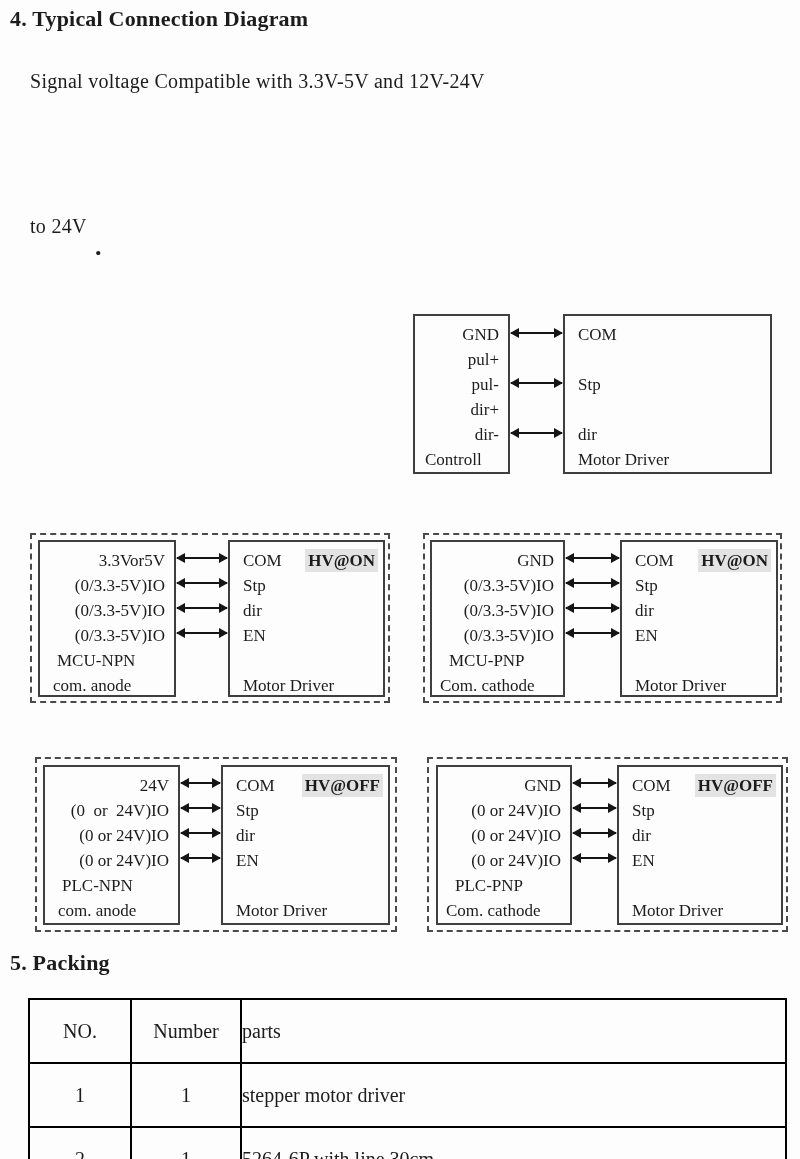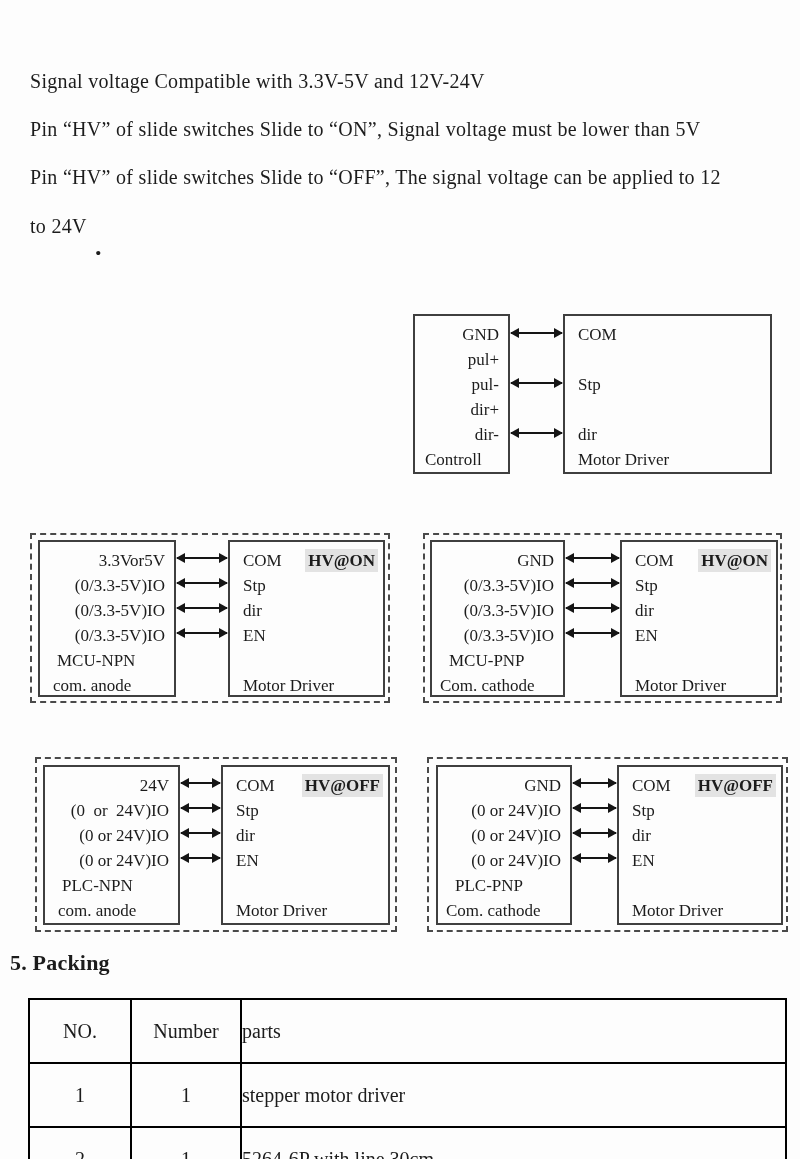--- a/index.html
+++ b/index.html
@@ -88,24 +88,23 @@
     height:64px; padding:0;
   }
   #ptable td.cnum { text-align:center; }
   #ptable td.cparts { text-align:left; }
 </style>
 </head>
 <body>
 
 <div id="page">
 
+  <div class="h1" style="top:6px;">4. Typical Connection Diagram</div>
 
   <div class="para" style="top:70px;text-align:right;">Signal voltage Compatible with 3.3V-5V and 12V-24V</div>
-  <div class="para" style="top:118px;">Pin “HV” of slide switches Slide to “ON”, Signal voltage must be lower than 5V</div>
-  <div class="para" style="top:166px;">Pin “HV” of slide switches Slide to “OFF”, The signal voltage can be applied to 12</div>
   <div class="para" style="top:215px;">to 24V</div>
   <div class="straydot">.</div>
 
   <div class="dgroup" id="dgC">
     <div class="sbox lbox">
       <div class="rw rw0 ra">GND</div>
       <div class="rw rw1 ra">pul+</div>
       <div class="rw rw2 ra">pul-</div>
       <div class="rw rw3 ra">dir+</div>
       <div class="rw rw4 ra">dir-</div>

